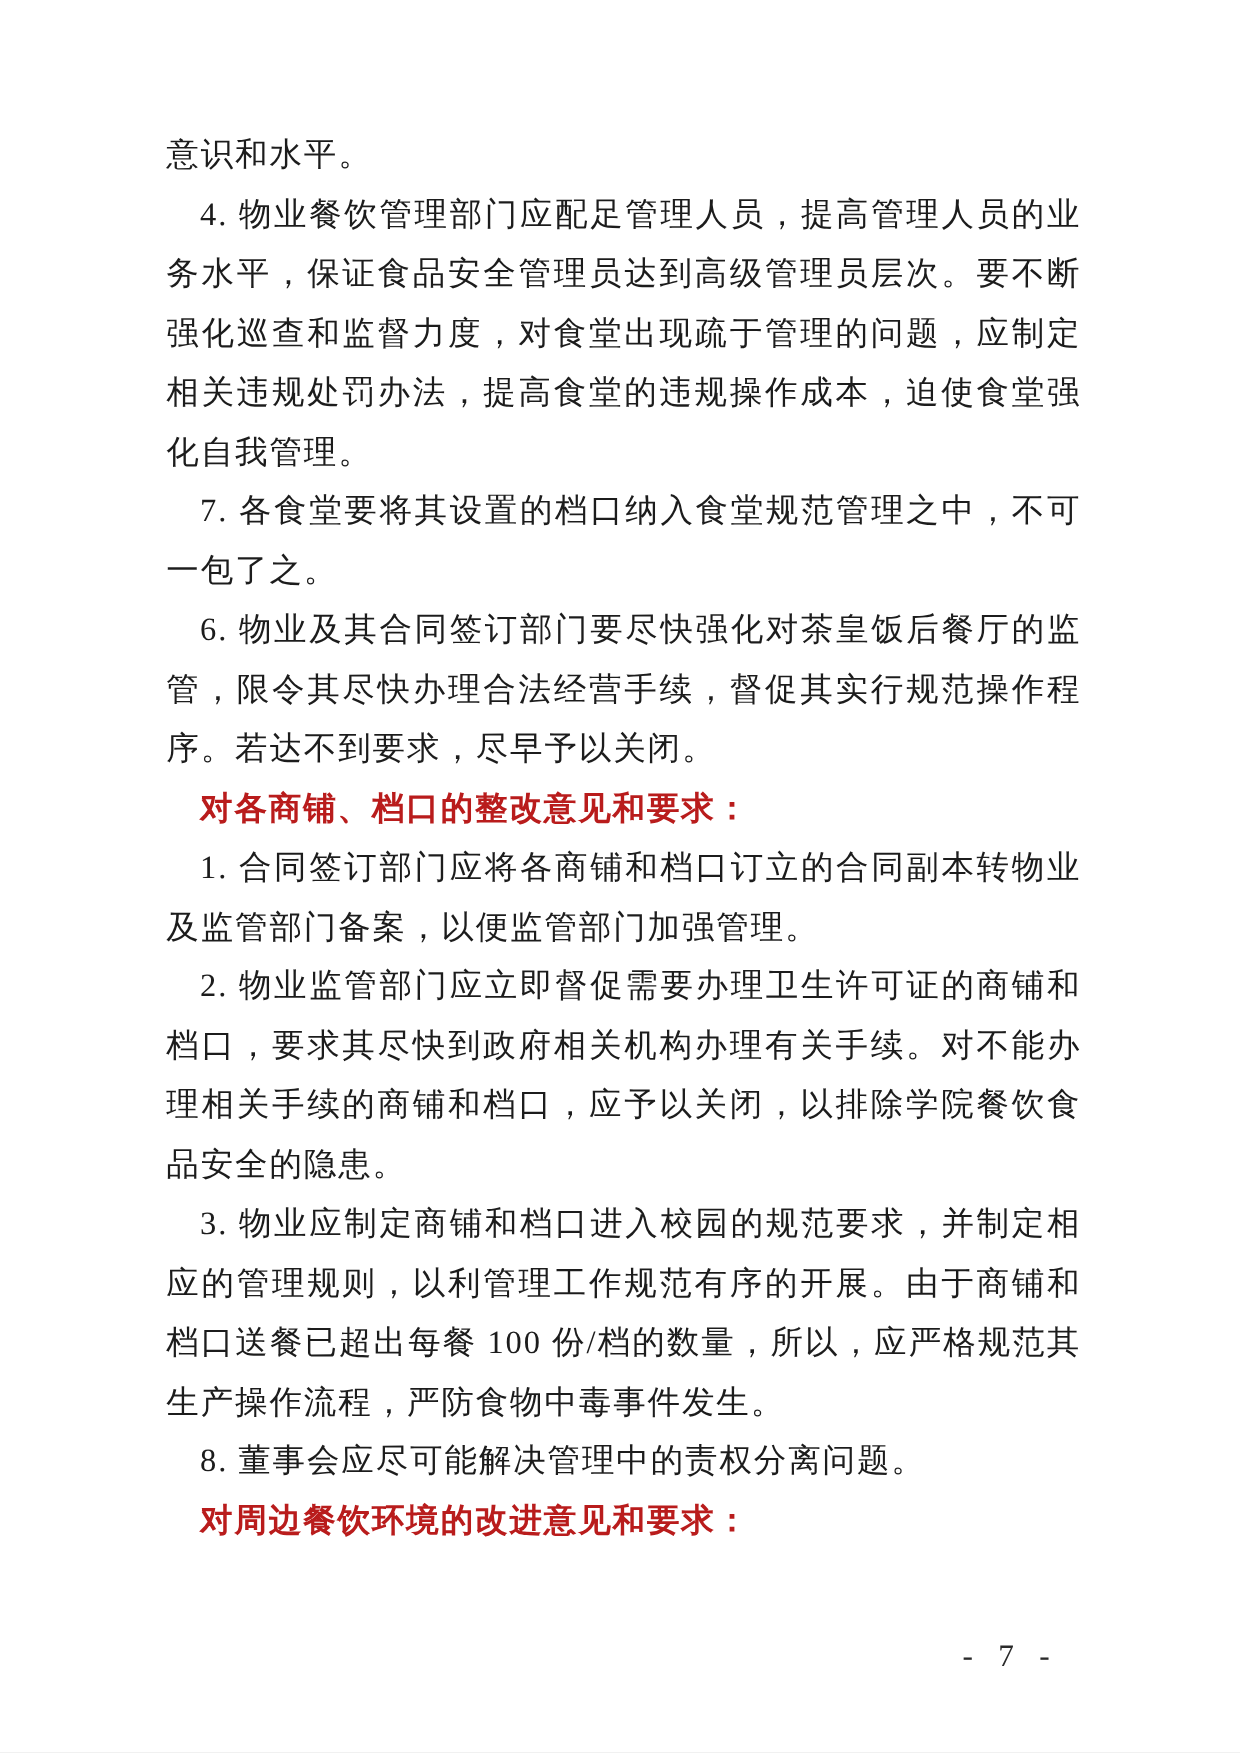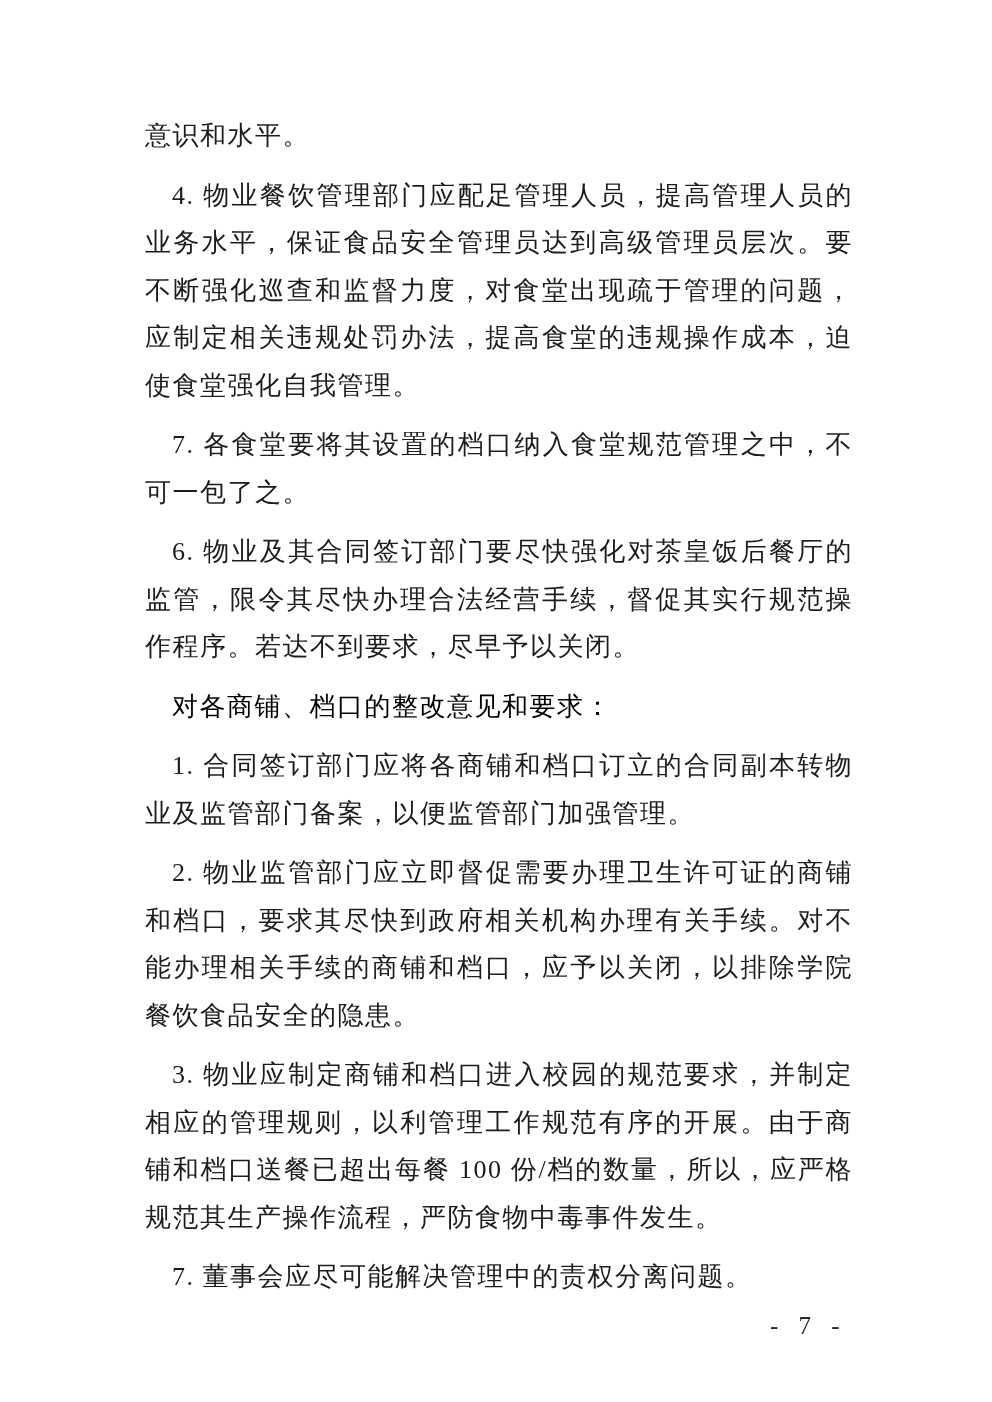--- a/index.html
+++ b/index.html
@@ -15,39 +15,39 @@
     overflow: hidden;
     font-family: "Liberation Serif", "DejaVu Serif", serif;
   }
   .content {
     position: absolute;
     left: 133px;
     top: 100px;
     width: 732px;
   }
   .para {
-    margin: 12px;
+    margin: 0;
     padding: 0;
     font-size: 26px;
     line-height: 47.5px;
     letter-spacing: 1.5px;
     color: #1c1c1c;
     text-align: justify;
     text-justify: inter-ideograph;
   }
   .para.numbered,
   .para.heading {
     text-indent: 27px;
   }
   .para.continuation {
     text-indent: 0;
   }
   .para.heading {
-    font-weight: 400;
-    color: #000000;
+    font-weight: 700;
+    color: #b91c1c;
   }
   .page-number {
     position: absolute;
     top: 1312px;
     left: 770px;
     width: 110px;
     font-size: 25px;
     letter-spacing: 7px;
     color: #2a2a2a;
     text-align: left;
@@ -61,16 +61,17 @@
 <div class="page">
   <main class="content">
       <p class="para continuation">意识和水平。</p>
       <p class="para numbered">4. 物业餐饮管理部门应配足管理人员，提高管理人员的业务水平，保证食品安全管理员达到高级管理员层次。要不断强化巡查和监督力度，对食堂出现疏于管理的问题，应制定相关违规处罚办法，提高食堂的违规操作成本，迫使食堂强化自我管理。</p>
       <p class="para numbered">7. 各食堂要将其设置的档口纳入食堂规范管理之中，不可一包了之。</p>
       <p class="para numbered">6. 物业及其合同签订部门要尽快强化对茶皇饭后餐厅的监管，限令其尽快办理合法经营手续，督促其实行规范操作程序。若达不到要求，尽早予以关闭。</p>
       <p class="para heading">对各商铺、档口的整改意见和要求：</p>
       <p class="para numbered">1. 合同签订部门应将各商铺和档口订立的合同副本转物业及监管部门备案，以便监管部门加强管理。</p>
       <p class="para numbered">2. 物业监管部门应立即督促需要办理卫生许可证的商铺和档口，要求其尽快到政府相关机构办理有关手续。对不能办理相关手续的商铺和档口，应予以关闭，以排除学院餐饮食品安全的隐患。</p>
       <p class="para numbered">3. 物业应制定商铺和档口进入校园的规范要求，并制定相应的管理规则，以利管理工作规范有序的开展。由于商铺和档口送餐已超出每餐 100 份/档的数量，所以，应严格规范其生产操作流程，严防食物中毒事件发生。</p>
-      <p class="para numbered">7. 董事会应尽可能解决管理中的责权分离问题。</p>
+      <p class="para numbered">8. 董事会应尽可能解决管理中的责权分离问题。</p>
+      <p class="para heading">对周边餐饮环境的改进意见和要求：</p>
     </main>
   <div class="page-number">- 7 -</div>
 </div>
 
 </body></html>

